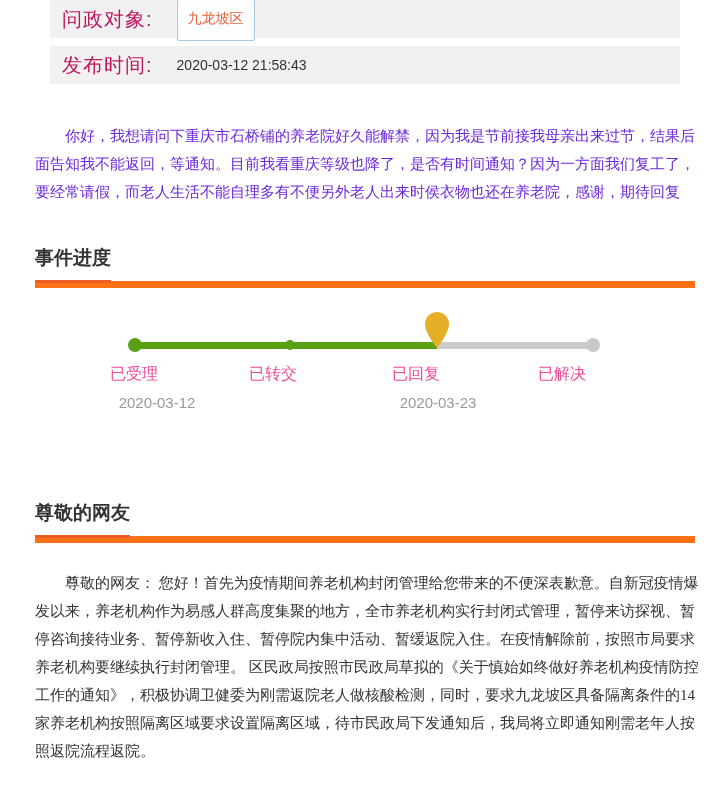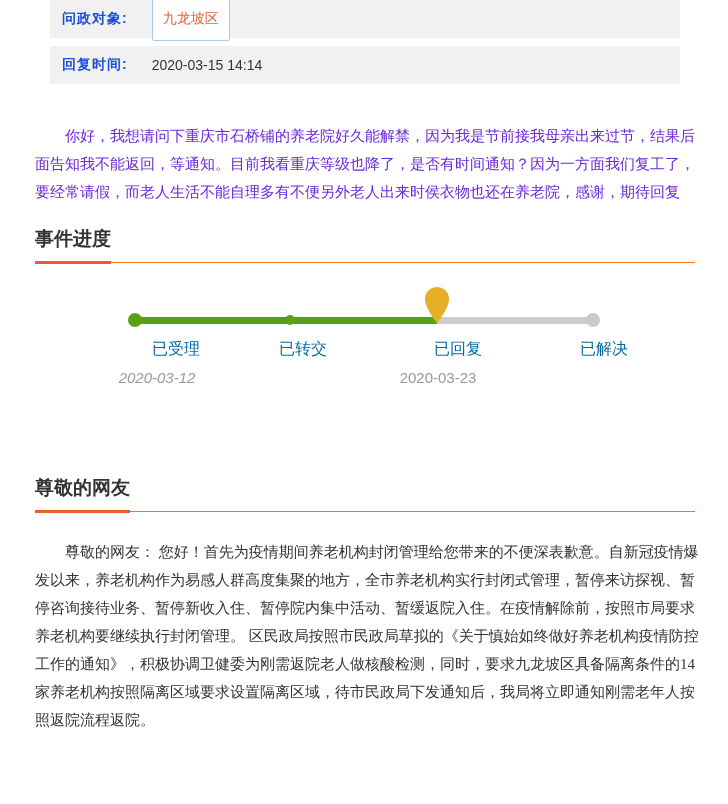--- a/index.html
+++ b/index.html
@@ -18,23 +18,23 @@
     margin-left: 50px;
     width: 630px;
     background: #f1f1f1;
     height: 38px;
     margin-bottom: 8px;
     display: flex;
     align-items: center;
     padding-left: 12px;
   }
   .info-label {
-    font-weight: bold;
-    font-size: 14px;
-    color: #1d4ed8;
+    font-weight: normal;
+    font-size: 20px;
+    color: #be185d;
     letter-spacing: 1px;
   }
   .info-value {
     margin-left: 24px;
     font-size: 14px;
     color: #333;
   }
   .district-tag {
     margin-left: 24px;
     display: inline-block;
@@ -51,22 +51,22 @@
   .question-text {
     margin: 38px 28px 0 35px;
     font-size: 15px;
     line-height: 28px;
     color: #6d28d9;
     text-indent: 2em;
   }
 
   
   .section-header {
-    margin: 20px 33px 0 35px;
-    border-bottom: 1px solid #f97316;
+    margin: 39px 33px 0 35px;
+    border-bottom: 7px solid #f97316;
   }
   .section-header h2 {
     display: inline-block;
     font-size: 19px;
     font-weight: bold;
     color: #333;
     padding-bottom: 9px;
     border-bottom: 3px solid #ef5d26;
     margin-bottom: -2px;
   }
@@ -101,37 +101,37 @@
     position: absolute;
     left: 424px;
     top: 3px;
     width: 26px;
     height: 37px;
   }
   .tl-label {
     position: absolute;
     top: 56px;
     width: 90px;
-    text-align: right;
+    text-align: left;
     font-size: 16px;
-    color: #0369a1;
+    color: #ec4899;
   }
   .tl-label.l1 { left: 110px; }
-  .tl-label.l2 { left: 237px; }
+  .tl-label.l2 { left: 249px; }
   .tl-label.l3 { left: 392px; }
   .tl-label.l4 { left: 538px; }
   .tl-date {
     position: absolute;
     top: 86px;
     width: 120px;
     text-align: center;
     font-size: 15px;
     color: #999;
   }
-  .tl-date.t1 { left: 97px; font-style: italic; }
+  .tl-date.t1 { left: 97px; }
   .tl-date.t3 { left: 378px; }
 
   
   .reply-text {
     margin: 26px 28px 0 35px;
     font-size: 15px;
     line-height: 28px;
     color: #333;
     text-indent: 2em;
     font-family: Liberation Serif, serif;
@@ -139,22 +139,22 @@
 </style>
 </head>
 <body>
 
 <div class="info-rows">
   <div class="info-row">
     <span class="info-label">问政对象:</span>
     <span class="district-tag">九龙坡区</span>
   </div>
   <div class="info-row">
-    <span class="info-label">回复时间:</span>
-    <span class="info-value">2020-03-15 14:14</span>
+    <span class="info-label">发布时间:</span>
+    <span class="info-value">2020-03-12 21:58:43</span>
   </div>
 </div>
 
 <p class="question-text">你好，我想请问下重庆市石桥铺的养老院好久能解禁，因为我是节前接我母亲出来过节，结果后面告知我不能返回，等通知。目前我看重庆等级也降了，是否有时间通知？因为一方面我们复工了，要经常请假，而老人生活不能自理多有不便另外老人出来时侯衣物也还在养老院，感谢，期待回复</p>
 
 <div class="section-header">
   <h2>事件进度</h2>
 </div>
 
 <div class="timeline">

